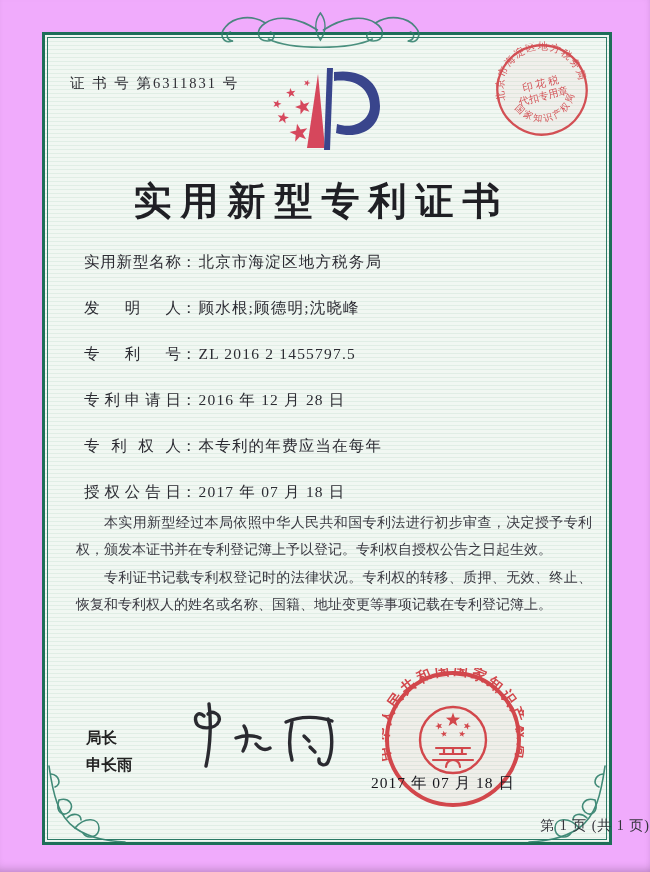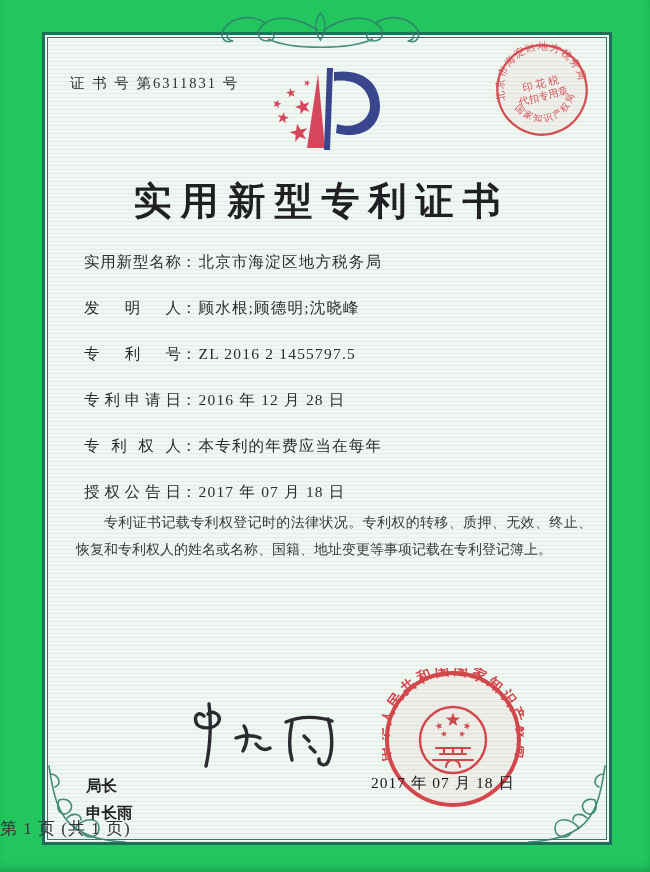--- a/index.html
+++ b/index.html
@@ -1,18 +1,18 @@
 <!DOCTYPE html>
 <html><head>
 <meta charset="utf-8">
 <style>
   html,body{margin:0;padding:0;background:#ffffff;}
   .photo{
     position:relative;width:650px;height:872px;overflow:hidden;
-    background:#22c55e;
+    background:#f0abfc;
     font-family:"Liberation Serif","DejaVu Serif",serif;
     box-shadow:inset 0 -8px 10px -6px rgba(0,0,0,.22), inset -4px 0 8px -6px rgba(0,0,0,.12);
   }
   
   .cert{
     position:absolute;left:42px;top:32px;right:38px;bottom:27px;
     border:3px solid #1e6e59;
     background:#f1f7f2;
   }
   .cert .inner-line{
@@ -38,25 +38,25 @@
   .row{height:46px;white-space:nowrap;}
   .spread{display:inline-flex;justify-content:space-between;width:97px;vertical-align:bottom;}
   .colon{margin:0 2px 0 0;}
   .val{letter-spacing:1.2px;}
   
   .body-text{position:absolute;left:76px;right:58px;top:509px;
     font-size:14px;line-height:27.4px;color:#3a3a42;text-align:justify;}
   .body-text p{margin:0;text-indent:2em;}
   
   .director{position:absolute;left:86px;top:724px;font-size:15.5px;line-height:27px;
-    font-family:"Liberation Sans","DejaVu Sans",sans-serif;font-weight:600;color:#222;margin-top:48px;}
+    font-family:"Liberation Sans","DejaVu Sans",sans-serif;font-weight:600;color:#222;}
   .signature{position:absolute;left:178px;top:696px;width:176px;height:90px;}
   .seal-large{position:absolute;left:382px;top:668px;width:142px;height:142px;opacity:.92;}
   .seal-date{position:absolute;left:371px;top:773px;font-size:15.5px;color:#17171d;letter-spacing:1px;z-index:5;}
-  .footer{position:absolute;left:0;right:0;top:817px;text-align:left;font-size:17px;color:#33333a;letter-spacing:1px;}
+  .footer{position:absolute;left:0;right:0;top:817px;text-align:right;font-size:14px;color:#33333a;letter-spacing:1px;}
   svg text{font-family:"Liberation Serif","DejaVu Serif",serif;}
 </style>
 </head>
 <body>
 
 <div class="photo">
   <div class="cert">
     <div class="texture"></div>
     <div class="inner-line"></div>
   </div>
@@ -185,20 +185,21 @@
           <span>授</span>
           <span>权</span>
           <span>公</span>
           <span>告</span>
           <span>日</span>
         </span><span class="colon">：</span><span class="val">2017 年 07 月 18 日</span>
     </div>
   </div>
 
   <div class="body-text">
+    <p>本实用新型经过本局依照中华人民共和国专利法进行初步审查，决定授予专利权，颁发本证书并在专利登记簿上予以登记。专利权自授权公告之日起生效。</p>
     <p>专利证书记载专利权登记时的法律状况。专利权的转移、质押、无效、终止、恢复和专利权人的姓名或名称、国籍、地址变更等事项记载在专利登记簿上。</p>
   </div>
 
   <div class="director">
     <div>局长</div>
     <div>申长雨</div>
   </div>
 
   <div class="signature">
     <svg width="176" height="90" viewBox="0 0 176 90" fill="none" stroke="#2a2a30" stroke-width="3.4" stroke-linecap="round">

